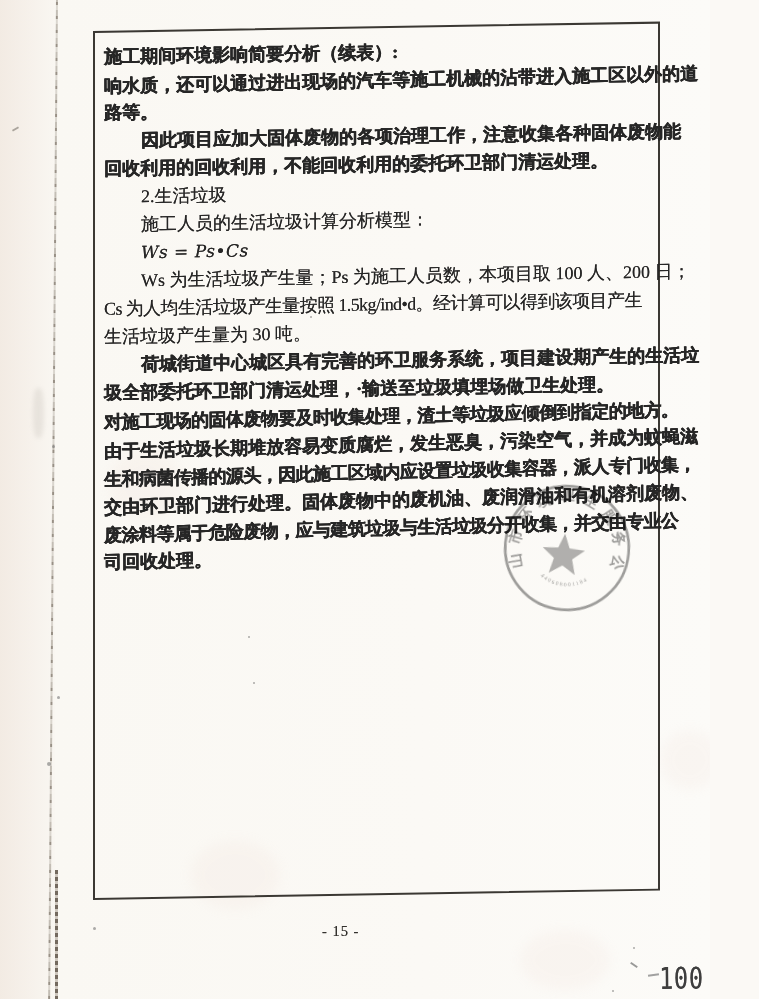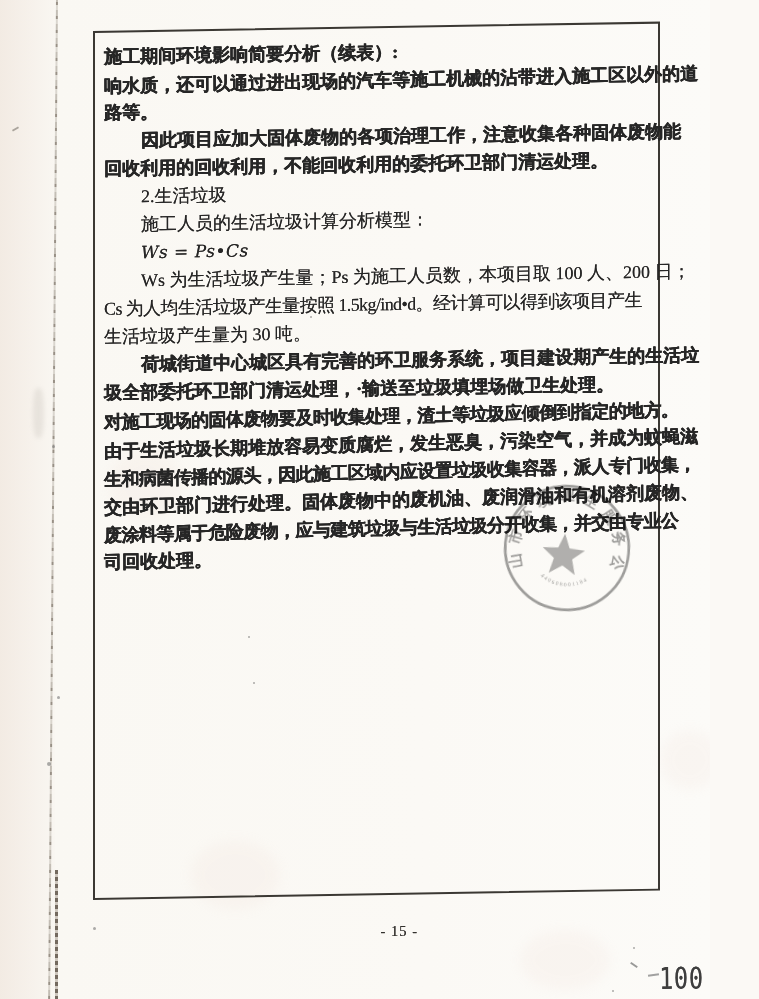--- a/index.html
+++ b/index.html
@@ -41,21 +41,21 @@
   .tight{letter-spacing:-.6px;}
   .t1{transform:rotate(-.3deg);}
   .t2{transform:rotate(-.55deg);}
   .formula{font-style:italic;font-size:17px;font-family:"DejaVu Serif",serif;letter-spacing:.5px;}
   
   .stamp{position:absolute;left:492px;top:473px;width:150px;height:150px;
     mix-blend-mode:multiply;opacity:.85;filter:blur(.35px);
     transform:rotate(5deg);}
   .stamp text{font-family:"Liberation Serif",serif;}
   
-  .page-number{position:absolute;left:338px;top:923px;width:80px;text-align:right;
+  .page-number{position:absolute;left:322px;top:923px;width:80px;text-align:left;
     font-size:14.5px;color:#32302d;letter-spacing:1px;
     text-shadow:0 0 .5px rgba(40,38,35,.8);}
   .corner-number{position:absolute;left:659px;top:961px;
     font-family:"DejaVu Sans Mono",monospace;font-size:30px;color:#3e3e3e;
     transform:scaleX(.78) rotate(-.5deg);transform-origin:left top;letter-spacing:1px;
     text-shadow:0 0 .6px rgba(55,55,55,.8);}
   
   .speck{position:absolute;width:3px;height:3px;border-radius:50%;background:#6a6a6a;opacity:.55;}
   .mark{position:absolute;background:#8a857c;opacity:.7;}
   .smudge{position:absolute;left:33px;top:388px;width:11px;height:50px;background:#9b948a;

